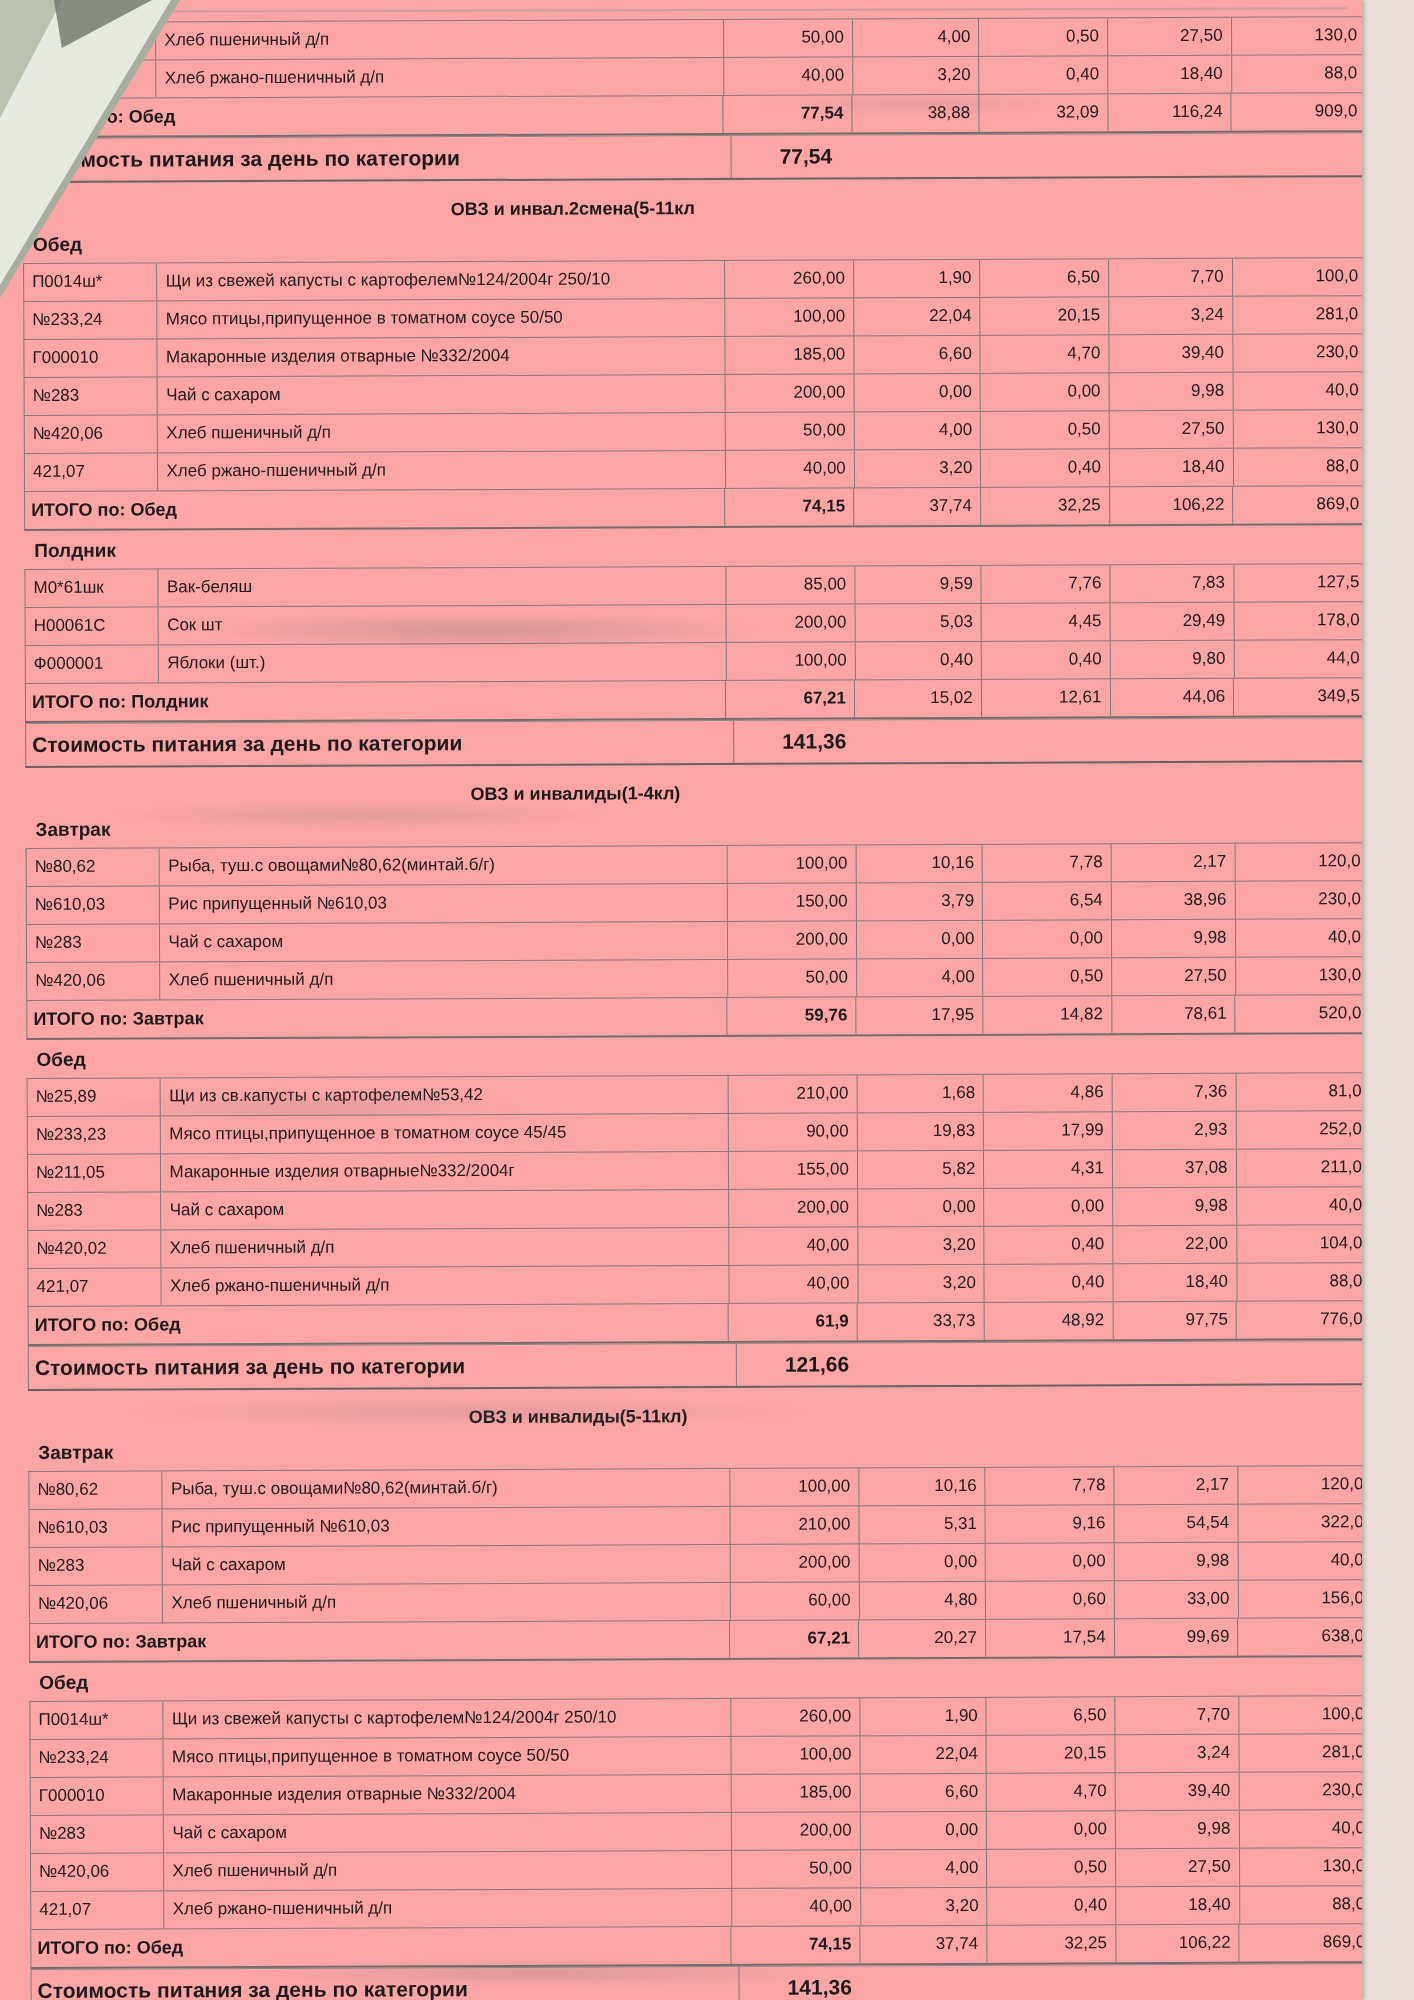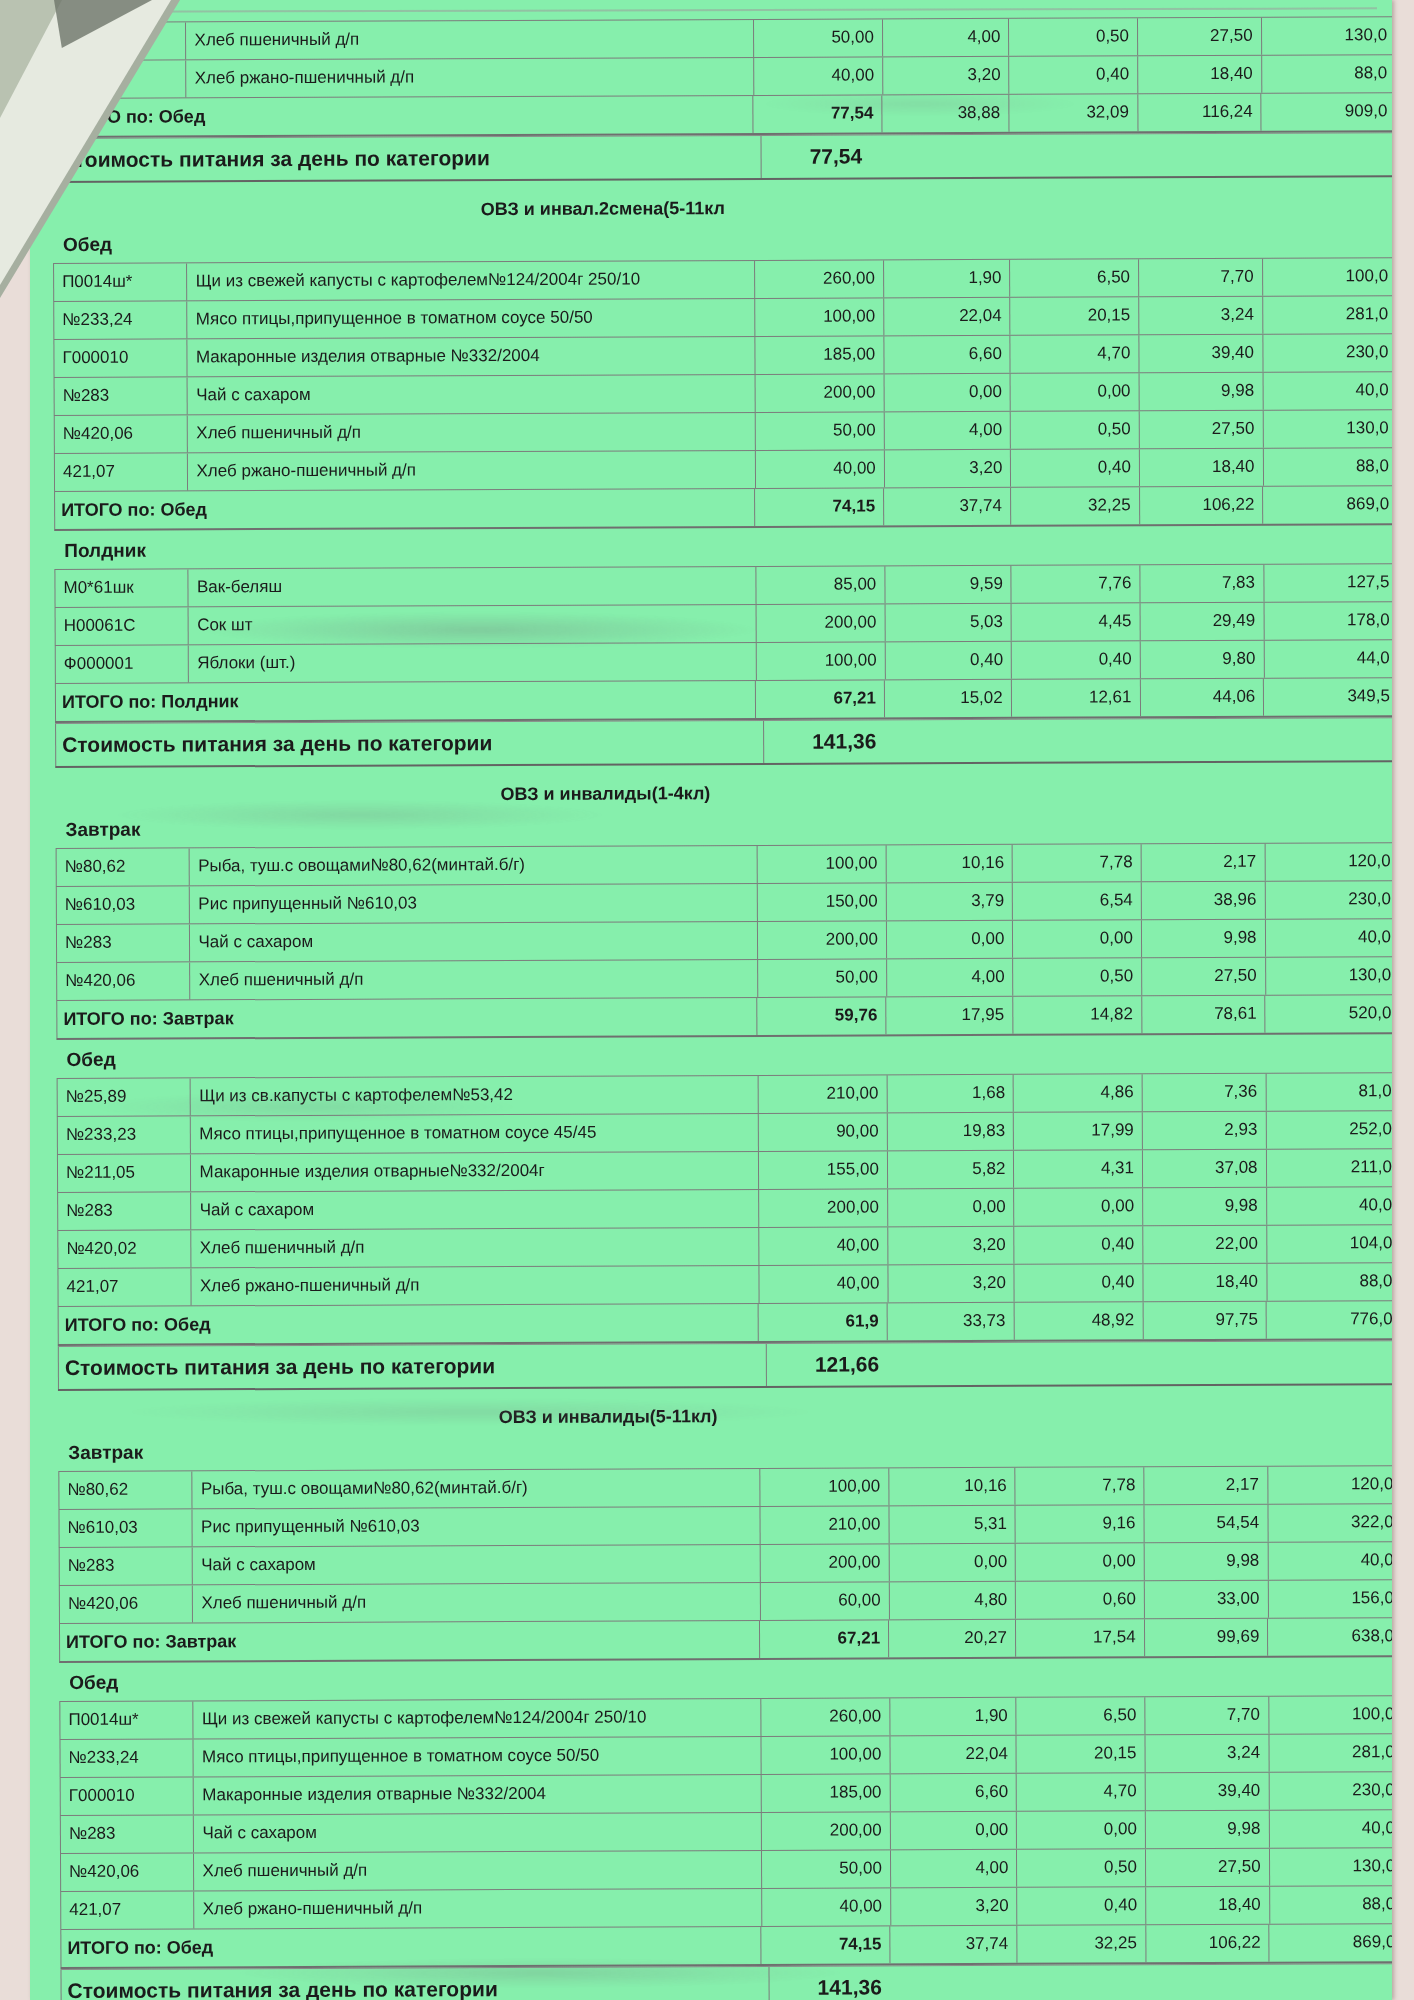--- a/index.html
+++ b/index.html
@@ -3,24 +3,23 @@
 <meta charset="utf-8">
 <style>
   html,body{margin:0;padding:0;}
   body{
     width:1414px;height:2000px;position:relative;overflow:hidden;
     background:#e9ddd8;
     font-family:"Liberation Sans", sans-serif;
   }
   #paper{
     position:absolute;left:0;top:0;width:1362px;height:2000px;
-    background:#86efac;
+    background:#fca5a5;
     box-shadow:2px 0 4px rgba(90,70,60,.35);
     overflow:hidden;
-    margin-left:30px;
   }
   #content{
     position:absolute;left:22px;top:22px;width:1343px;color:#1b1b1b;
     transform:rotate(-0.25deg);transform-origin:0 0;
   }
   
   .menu-table{border-top:1px solid #7c7c7c;margin-right:0;}
   .row{display:flex;height:37px;border-bottom:1px solid #7c7c7c;align-items:stretch;}
   .cell{
     box-sizing:border-box;border-left:1px solid #7c7c7c;

